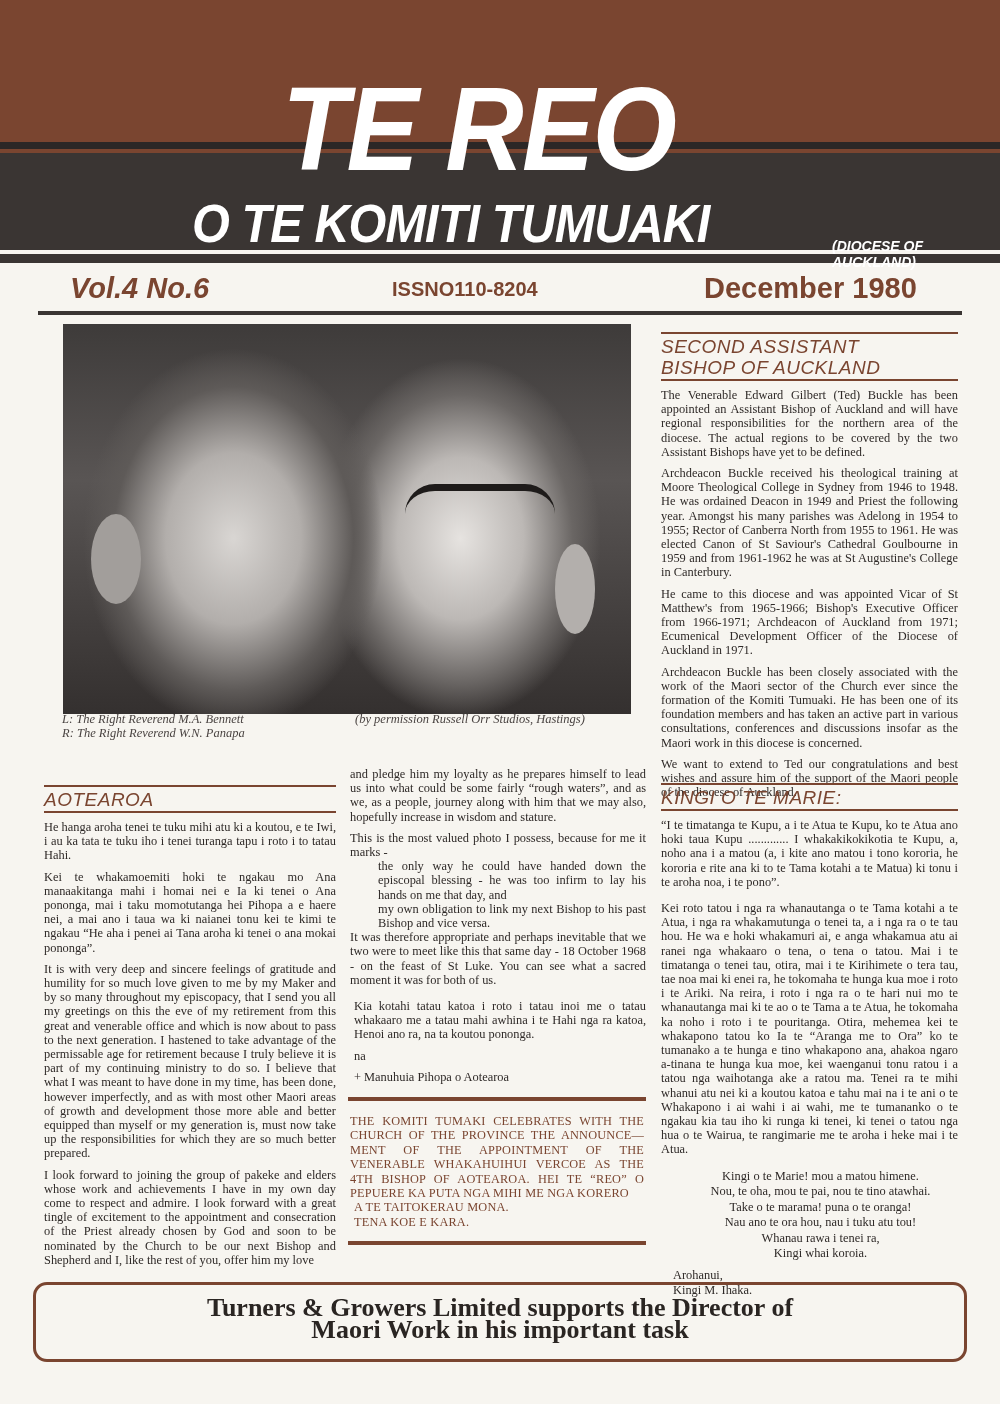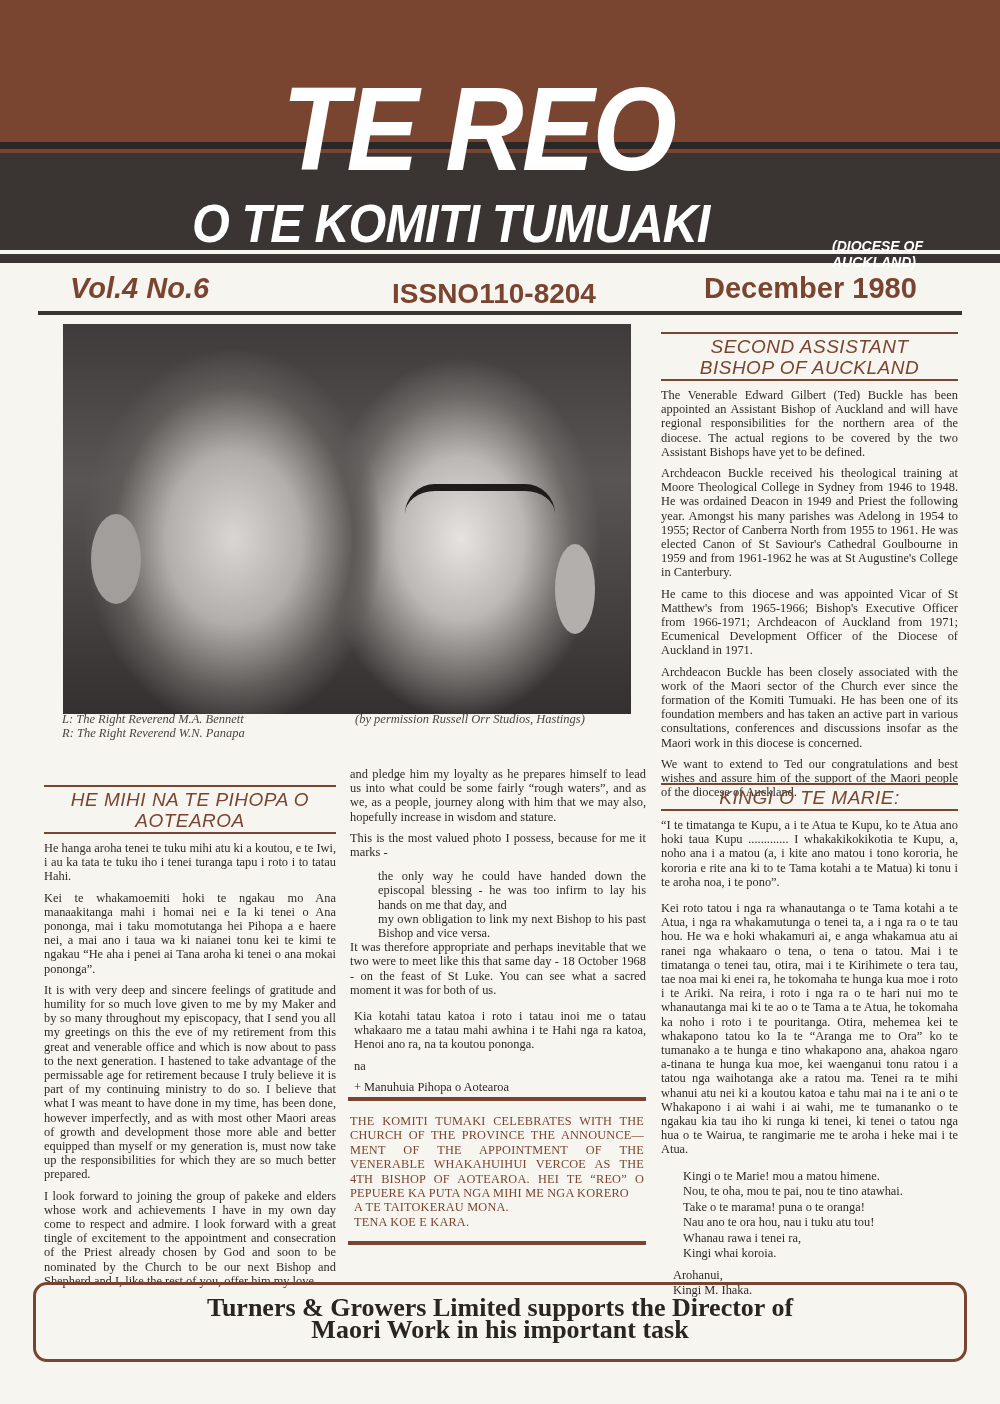--- a/index.html
+++ b/index.html
@@ -33,62 +33,62 @@
     position: absolute; left: 832px; top: 238px;
     font-family: "Liberation Sans", sans-serif; font-weight: bold; font-style: italic;
     font-size: 14px; color: #ffffff;
   }
   .issue-row { position: absolute; left: 60px; top: 272px; width: 890px; height: 40px; }
   .issue-row span {
     position: absolute; top: 0;
     font-family: "Liberation Sans", sans-serif; font-weight: bold; color: #7a4530;
   }
   .vol { left: 10px; font-size: 29px; font-style: italic; }
-  .issn { left: 332px; font-size: 28px; top: 6px !important; }
+  .issn { left: 332px; font-size: 20px; top: 6px !important; }
   .date { left: 644px; font-size: 29px; }
   .rule-thick { position: absolute; left: 38px; top: 311px; width: 924px; height: 4px; background: #3a3533; }
 
   .photo {
     position: absolute; left: 63px; top: 324px; width: 568px; height: 390px;
     background:
       radial-gradient(ellipse 150px 190px at 30% 55%, #d9d6d3 0%, #b2aeab 45%, #5e5a58 80%, transparent 100%),
       radial-gradient(ellipse 140px 180px at 70% 55%, #e6e3e0 0%, #bcb8b5 45%, #6a6664 80%, transparent 100%),
       linear-gradient(180deg, #3e3b3a 0%, #595554 40%, #34302f 100%);
     overflow: hidden;
   }
   .photo .glasses { position: absolute; left: 342px; top: 160px; width: 150px; height: 28px; border-top: 7px solid #1e1b1a; border-radius: 30px 30px 0 0; }
   .photo .ear-l { position: absolute; left: 28px; top: 190px; width: 50px; height: 90px; border-radius: 50%; background: #a29e9b; }
   .photo .ear-r { position: absolute; left: 492px; top: 220px; width: 40px; height: 90px; border-radius: 50%; background: #b3afac; }
   .caption { position: absolute; font-style: italic; font-size: 12.5px; color: #4a4442; line-height: 14px; }
   .cap-left { left: 62px; top: 712px; }
   .cap-right { left: 355px; top: 712px; font-style: italic; }
 
   .col { position: absolute; font-size: 12.4px; line-height: 14.2px; color: #2e2927; }
   .col p { margin: 0 0 7px 0; text-align: justify; }
-  .heading-box { border-top: 2px solid #7a4530; border-bottom: 2px solid #7a4530; text-align: center; padding: 2px 0 1px; margin-bottom: 7px; }
+  .heading-box { border-top: 2px solid #7a4530; border-bottom: 2px solid #7a4530; text-align: left; padding: 2px 0 1px; margin-bottom: 7px; }
   .heading-box div {
     font-family: "Liberation Sans", sans-serif; font-style: italic; color: #7a4530;
     font-size: 19px; line-height: 21px; letter-spacing: 0.5px;
   }
 
   .col-right { left: 661px; top: 332px; width: 297px; }
   .col-left { left: 44px; top: 785px; width: 292px; }
   .col-mid { left: 350px; top: 767px; width: 296px; }
   .col-right2 { left: 661px; top: 783px; width: 297px; }
 
   .indent-list { margin: 0 0 0 28px; }
   .indent-list p { margin: 0; }
 
   .announce { position: absolute; left: 348px; top: 1097px; width: 298px; }
   .announce .bar { height: 4px; background: #7a4530; }
   .announce .text {
     padding: 13px 2px 12px; color: #7a4530; font-size: 12.3px; line-height: 14.4px;
     text-align: justify; letter-spacing: 0.2px;
   }
-  .poem { margin: 12px 0 6px 22px; }
+  .poem { margin: 12px 0 6px 22px; text-align: center; }
   .poem div { line-height: 15.5px; }
   .signoff { margin-left: 12px; }
   .signoff div { line-height: 15.5px; }
 
   .ad-box {
     position: absolute; left: 33px; top: 1282px; width: 928px; height: 74px;
     border: 3px solid #7a4530; border-radius: 14px; text-align: center;
   }
   .ad-box div { font-family: "Liberation Serif", serif; font-weight: bold; font-size: 26px; line-height: 22px; color: #2a2522; }
   .ad-box .l1 { margin-top: 12px; }
@@ -133,32 +133,31 @@
   </div>
   <p>The Venerable Edward Gilbert (Ted) Buckle has been appointed an Assistant Bishop of Auckland and will have regional responsibilities for the northern area of the diocese. The actual regions to be covered by the two Assistant Bishops have yet to be defined.</p>
   <p>Archdeacon Buckle received his theological training at Moore Theological College in Sydney from 1946 to 1948. He was ordained Deacon in 1949 and Priest the following year. Amongst his many parishes was Adelong in 1954 to 1955; Rector of Canberra North from 1955 to 1961. He was elected Canon of St Saviour's Cathedral Goulbourne in 1959 and from 1961-1962 he was at St Augustine's College in Canterbury.</p>
   <p>He came to this diocese and was appointed Vicar of St Matthew's from 1965-1966; Bishop's Executive Officer from 1966-1971; Archdeacon of Auckland from 1971; Ecumenical Development Officer of the Diocese of Auckland in 1971.</p>
   <p>Archdeacon Buckle has been closely associated with the work of the Maori sector of the Church ever since the formation of the Komiti Tumuaki. He has been one of its foundation members and has taken an active part in various consultations, conferences and discussions insofar as the Maori work in this diocese is concerned.</p>
   <p>We want to extend to Ted our congratulations and best wishes and assure him of the support of the Maori people of the diocese of Auckland.</p>
 </div>
 
 <div class="col col-left">
   <div class="heading-box">
-    <div>HE MIHI NA TE PIHOPA O</div>
     <div>AOTEAROA</div>
   </div>
   <p>He hanga aroha tenei te tuku mihi atu ki a koutou, e te Iwi, i au ka tata te tuku iho i tenei turanga tapu i roto i to tatau Hahi.</p>
   <p>Kei te whakamoemiti hoki te ngakau mo Ana manaakitanga mahi i homai nei e Ia ki tenei o Ana pononga, mai i taku momotutanga hei Pihopa a e haere nei, a mai ano i taua wa ki naianei tonu kei te kimi te ngakau “He aha i penei ai Tana aroha ki tenei o ana mokai pononga”.</p>
   <p>It is with very deep and sincere feelings of gratitude and humility for so much love given to me by my Maker and by so many throughout my episcopacy, that I send you all my greetings on this the eve of my retirement from this great and venerable office and which is now about to pass to the next generation. I hastened to take advantage of the permissable age for retirement because I truly believe it is part of my continuing ministry to do so. I believe that what I was meant to have done in my time, has been done, however imperfectly, and as with most other Maori areas of growth and development those more able and better equipped than myself or my generation is, must now take up the responsibilities for which they are so much better prepared.</p>
   <p>I look forward to joining the group of pakeke and elders whose work and achievements I have in my own day come to respect and admire. I look forward with a great tingle of excitement to the appointment and consecration of the Priest already chosen by God and soon to be nominated by the Church to be our next Bishop and Shepherd and I, like the rest of you, offer him my love</p>
 </div>
 
 <div class="col col-mid">
   <p>and pledge him my loyalty as he prepares himself to lead us into what could be some fairly “rough waters”, and as we, as a people, journey along with him that we may also, hopefully increase in wisdom and stature.</p>
-  <p style="margin-bottom:10px">This is the most valued photo I possess, because for me it marks -</p>
+  <p style="margin-bottom:0">This is the most valued photo I possess, because for me it marks -</p>
   <div class="indent-list">
     <p>the only way he could have handed down the episcopal blessing - he was too infirm to lay his hands on me that day, and</p>
     <p>my own obligation to link my next Bishop to his past Bishop and vice versa.</p>
   </div>
   <p style="margin-bottom:12px">It was therefore appropriate and perhaps inevitable that we two were to meet like this that same day - 18 October 1968 - on the feast of St Luke. You can see what a sacred moment it was for both of us.</p>
   <p style="padding-left:4px">Kia kotahi tatau katoa i roto i tatau inoi me o tatau whakaaro me a tatau mahi awhina i te Hahi nga ra katoa, Henoi ano ra, na ta koutou pononga.</p>
   <p style="padding-left:4px">na</p>
   <p style="padding-left:4px">+ Manuhuia Pihopa o Aotearoa</p>
 </div>
 

